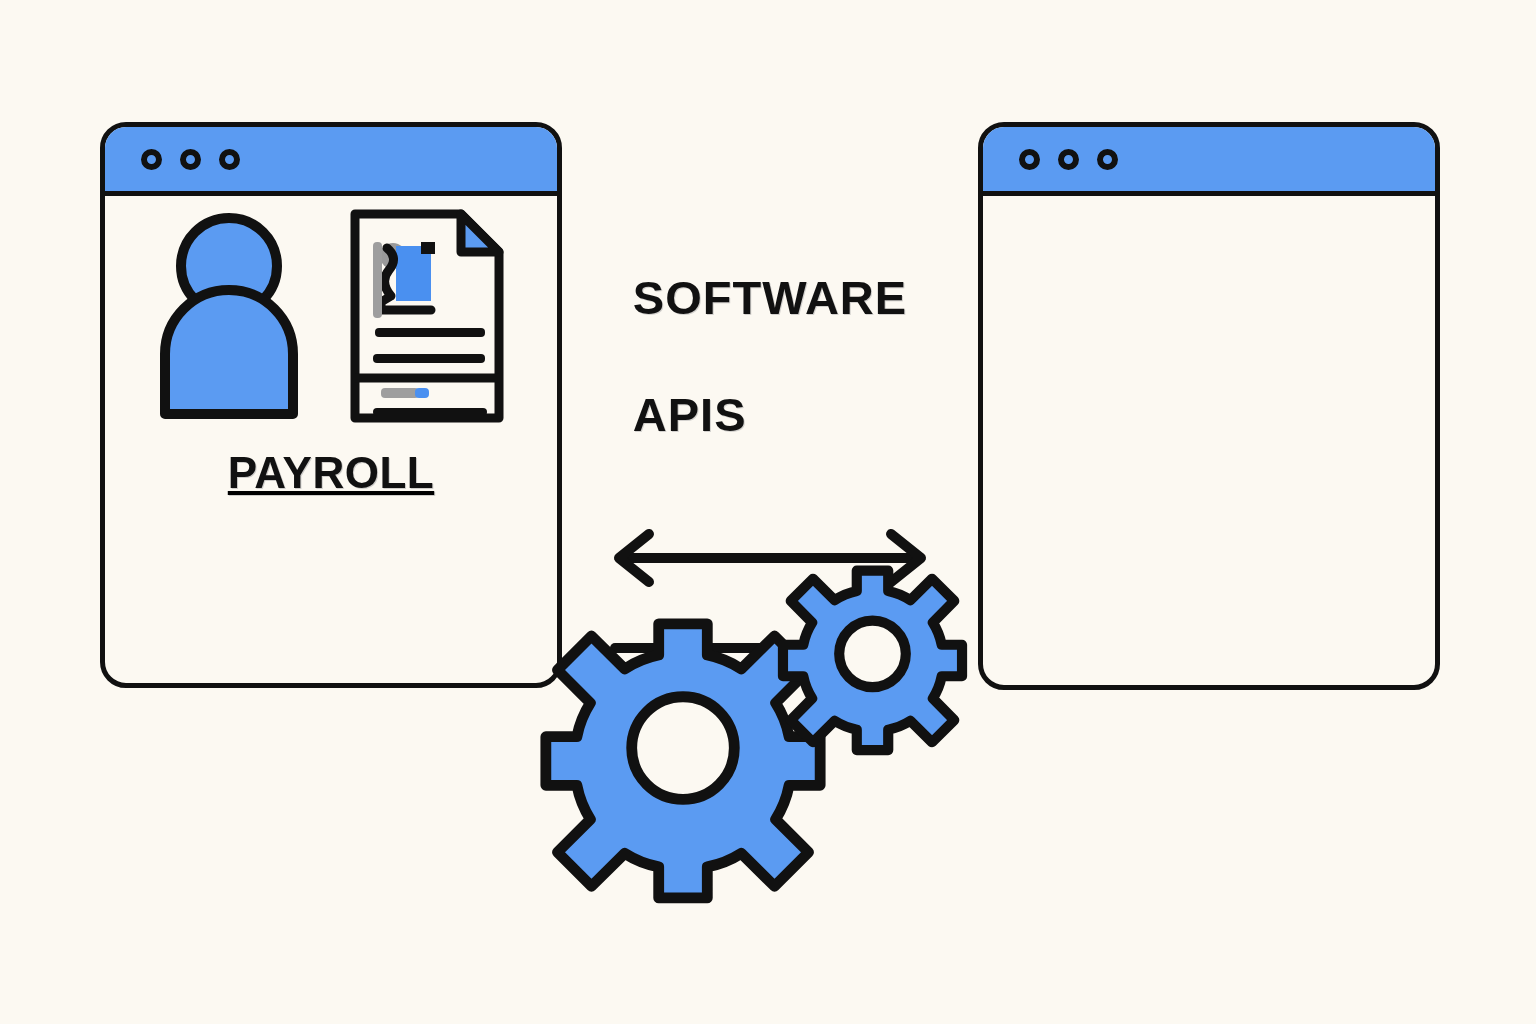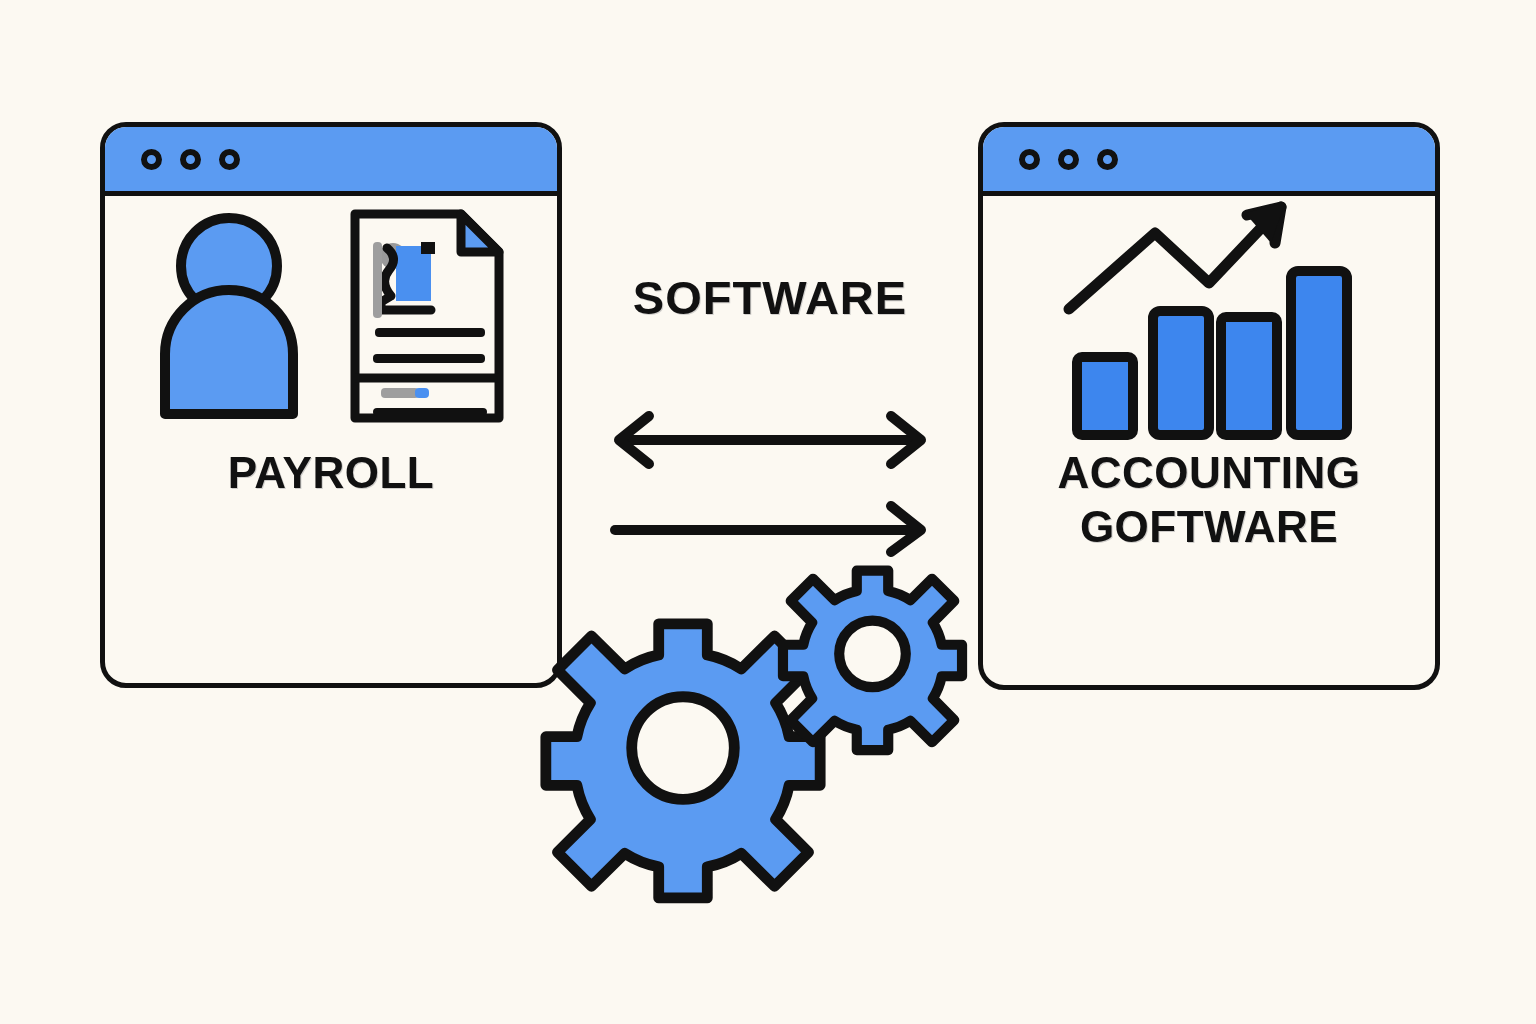--- a/index.html
+++ b/index.html
@@ -57,20 +57,21 @@
     background: #5b9bf2;
     flex: 0 0 auto;
   }
 
   .window-body {
     flex: 1 1 auto;
     position: relative;
     display: flex;
     flex-direction: column;
     align-items: center;
+    text-decoration: underline;
   }
 
   .window-graphic {
     height: 250px;
     width: 100%;
     display: flex;
     align-items: center;
     justify-content: center;
     padding-top: 6px;
   }
@@ -190,52 +191,27 @@
   </div>
 
   <div class="window" id="window-accounting">
 
     <div class="titlebar">
       <span class="dot"></span>
       <span class="dot"></span>
       <span class="dot"></span>
     </div>
 
-    <div class="window-body">
-
-      <div class="window-graphic">
-        <svg width="300" height="250" viewBox="0 0 300 250">
-
-          <g>
-            <path d="M 10 110 L 96 34 L 150 84 L 222 8" fill="none" stroke="#111111" stroke-width="11" stroke-linecap="round" stroke-linejoin="round"></path>
-            <path d="M 222 8 L 188 16 M 222 8 L 216 44" fill="none" stroke="#111111" stroke-width="11" stroke-linecap="round" stroke-linejoin="round"></path>
-            <path d="M 226 4 L 186 14 L 212 44 Z" fill="#111111"></path>
-          </g>
-
-          <g>
-            <rect x="18" y="158" width="56" height="78" rx="5" fill="#3d86ee" stroke="#111111" stroke-width="10"></rect>
-            <rect x="94" y="112" width="56" height="124" rx="7" fill="#3d86ee" stroke="#111111" stroke-width="10"></rect>
-            <rect x="162" y="118" width="56" height="118" rx="5" fill="#3d86ee" stroke="#111111" stroke-width="10"></rect>
-            <rect x="232" y="72" width="56" height="164" rx="7" fill="#3d86ee" stroke="#111111" stroke-width="10"></rect>
-          </g>
-        </svg>
-      </div>
-
-      <div class="window-label">
-        <div>ACCOUNTING</div>
-        <div>GOFTWARE</div>
-      </div>
-
-    </div>
   </div>
 
   <div id="center-column">
 
     <div id="center-heading">
       <div>SOFTWARE</div>
+      <div>APIS</div>
     </div>
 
     <div id="arrow-stack">
 
       <svg width="330" height="60" viewBox="0 0 330 60">
         <line x1="24" y1="30" x2="306" y2="30" stroke="#111111" stroke-width="10" stroke-linecap="round"></line>
         <path d="M 44 6 L 14 30 L 44 54" fill="none" stroke="#111111" stroke-width="10" stroke-linecap="round" stroke-linejoin="round"></path>
         <path d="M 286 6 L 316 30 L 286 54" fill="none" stroke="#111111" stroke-width="10" stroke-linecap="round" stroke-linejoin="round"></path>
       </svg>
 

